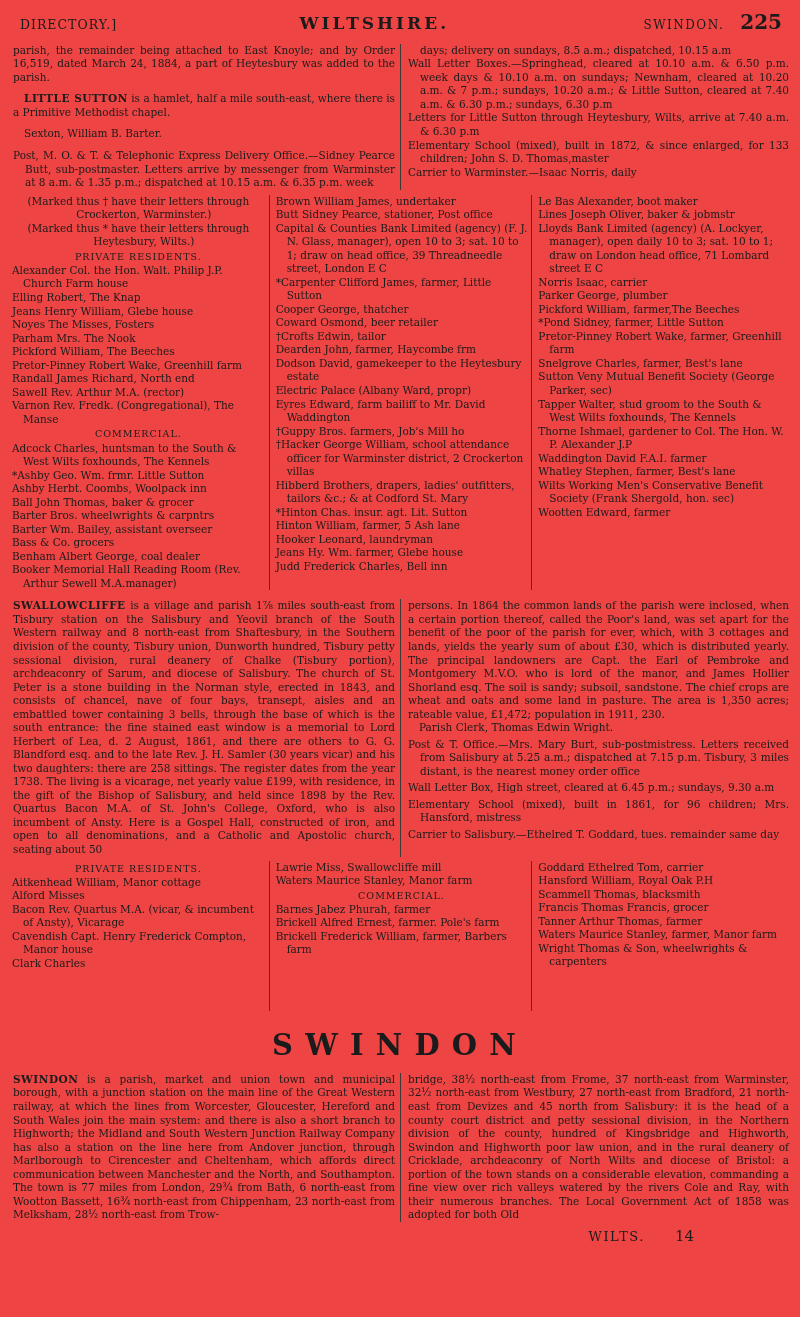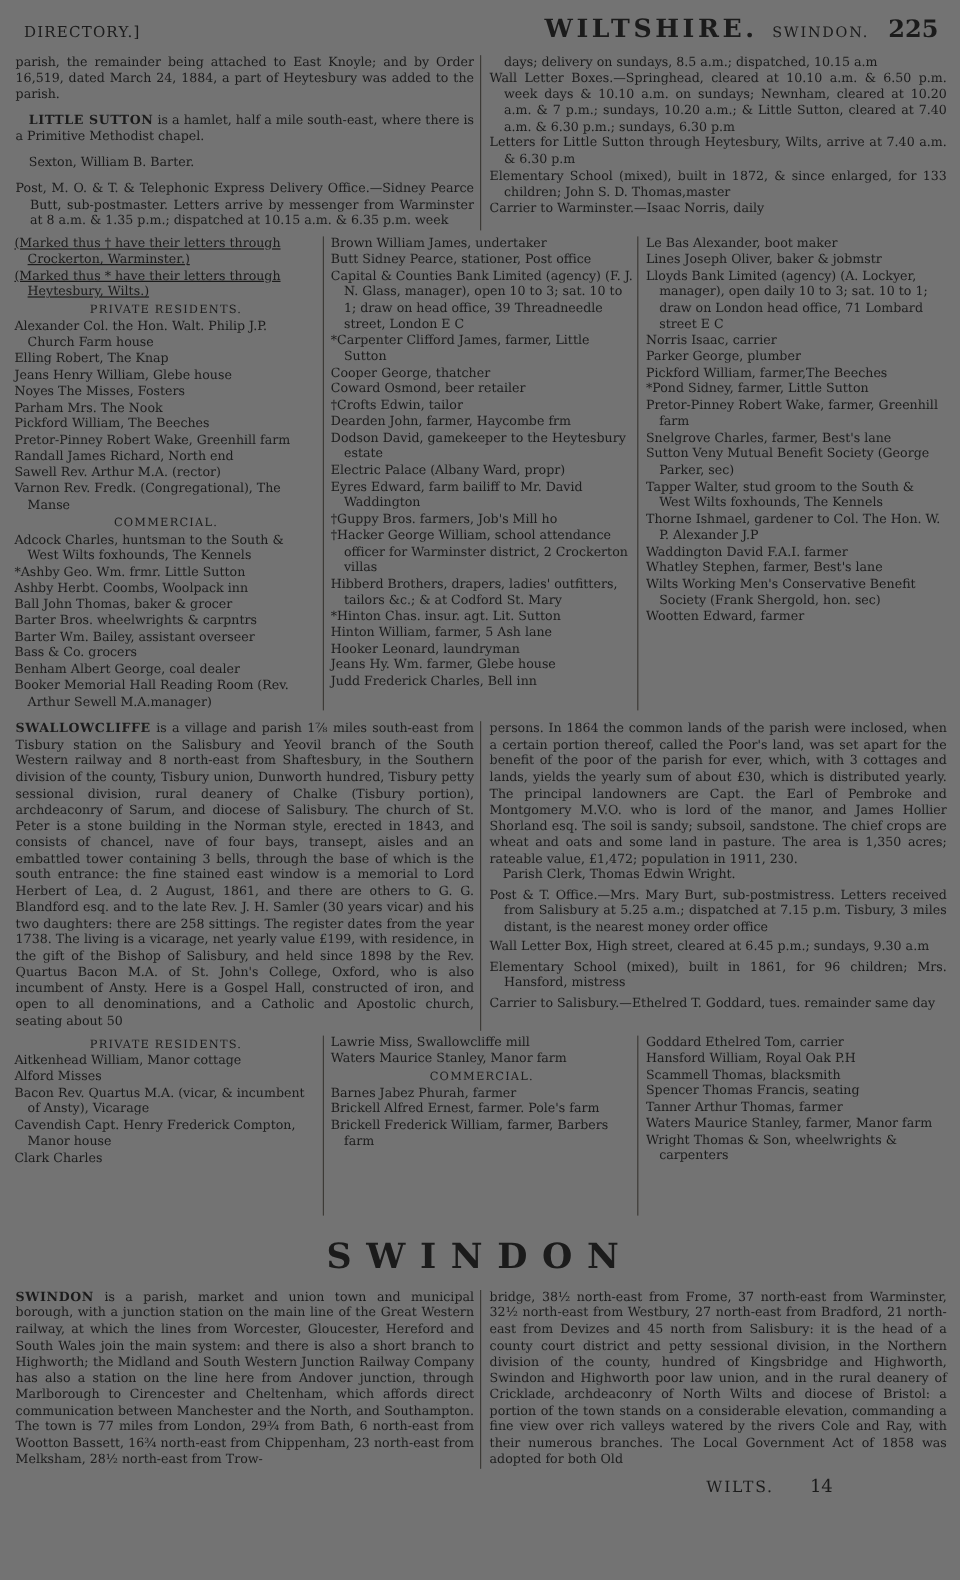--- a/index.html
+++ b/index.html
@@ -1,35 +1,35 @@
 <!DOCTYPE html>
 <html><head>
 <meta charset="utf-8">
 <style>
   html,body { margin:0; padding:0; background:#e8e6e0; }
   .page {
     position:relative;
     width:800px; min-height:1317px;
     margin:0 auto;
-    background:#737373;
+    background:#ef4444;
     color:#1b1b1b;
     font-family:"DejaVu Serif", serif;
     font-size:10.5px;
     line-height:1.29;
     box-sizing:border-box;
     padding:8px 6px 6px 6px;
   }
   
   .page-header {
     display:flex; align-items:baseline;
     padding:2px 12px 4px 14px;
     margin-bottom:4px;
   }
   .hdr-left  { font-size:12.5px; letter-spacing:1px; }
-  .hdr-center{ flex:1; text-align:right; font-size:21px; font-weight:700; letter-spacing:3px; }
+  .hdr-center{ flex:1; text-align:center; font-size:17px; font-weight:700; letter-spacing:3px; }
   .hdr-right { display:flex; align-items:baseline; gap:16px; }
   .hdr-place { font-size:12px; letter-spacing:1.5px;margin-left:12px; }
   .hdr-pageno{ font-size:20px; font-weight:700; }
   
   .twocol { display:flex; }
   .twocol .col { width:50%; box-sizing:border-box; padding:0 5px 0 7px; }
   .twocol .col.rcol { border-left:1px solid #3c3a36; }
   .threecol { display:flex; margin-top:5px; }
   .threecol .list-col { width:33.333%; box-sizing:border-box; padding:0 4px 0 6px; }
   .threecol .list-col + .list-col { border-left:1px solid #3c3a36; }
@@ -40,21 +40,21 @@
   .para.hang  { padding-left:12px; text-indent:-12px; }
   .para.cont  { padding-left:12px; }
   .para.gap   { margin-top:8px; }
   .para.smallgap { margin-top:3px; }
   
   .li { padding-left:11px; text-indent:-11px; text-align:left; }
   .li.header {
     padding-left:0; text-indent:0; text-align:center;
     font-size:9.5px; letter-spacing:1px; margin:2px 0 1px;
   }
-  .li.note { text-align:left;text-decoration:underline; }
+  .li.note { text-align:center; }
   
   .town-heading {
     text-align:center;
     font-size:29px; font-weight:700; letter-spacing:0.42em;
     margin:16px 0 9px 0;
   }
   
   .page-footer {
     display:flex; justify-content:flex-end; align-items:baseline;
     gap:30px; padding:3px 100px 2px 0;
@@ -190,21 +190,21 @@
         <div class="li">Waters Maurice Stanley, Manor farm</div>
         <div class="li header">COMMERCIAL.</div>
         <div class="li">Barnes Jabez Phurah, farmer</div>
         <div class="li">Brickell Alfred Ernest, farmer. Pole's farm</div>
         <div class="li">Brickell Frederick William, farmer, Barbers farm</div>
       </div>
     <div class="list-col">
         <div class="li">Goddard Ethelred Tom, carrier</div>
         <div class="li">Hansford William, Royal Oak P.H</div>
         <div class="li">Scammell Thomas, blacksmith</div>
-        <div class="li">Spencer Thomas Francis, seating</div>
+        <div class="li">Francis Thomas Francis, grocer</div>
         <div class="li">Tanner Arthur Thomas, farmer</div>
         <div class="li">Waters Maurice Stanley, farmer, Manor farm</div>
         <div class="li">Wright Thomas &amp; Son, wheelwrights &amp; carpenters</div>
       </div>
   </div>
 
   <div class="town-heading">SWINDON</div>
 
   <div class="twocol sect">
     <div class="col">

